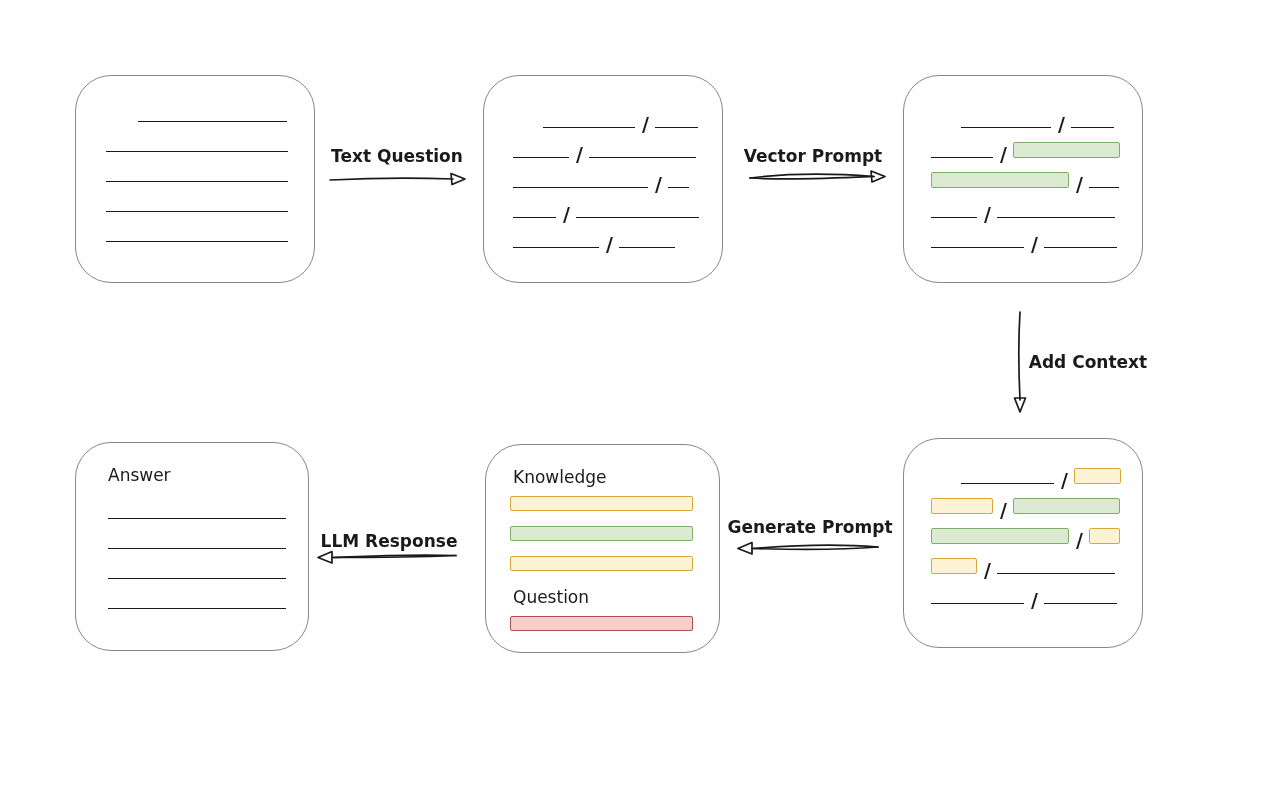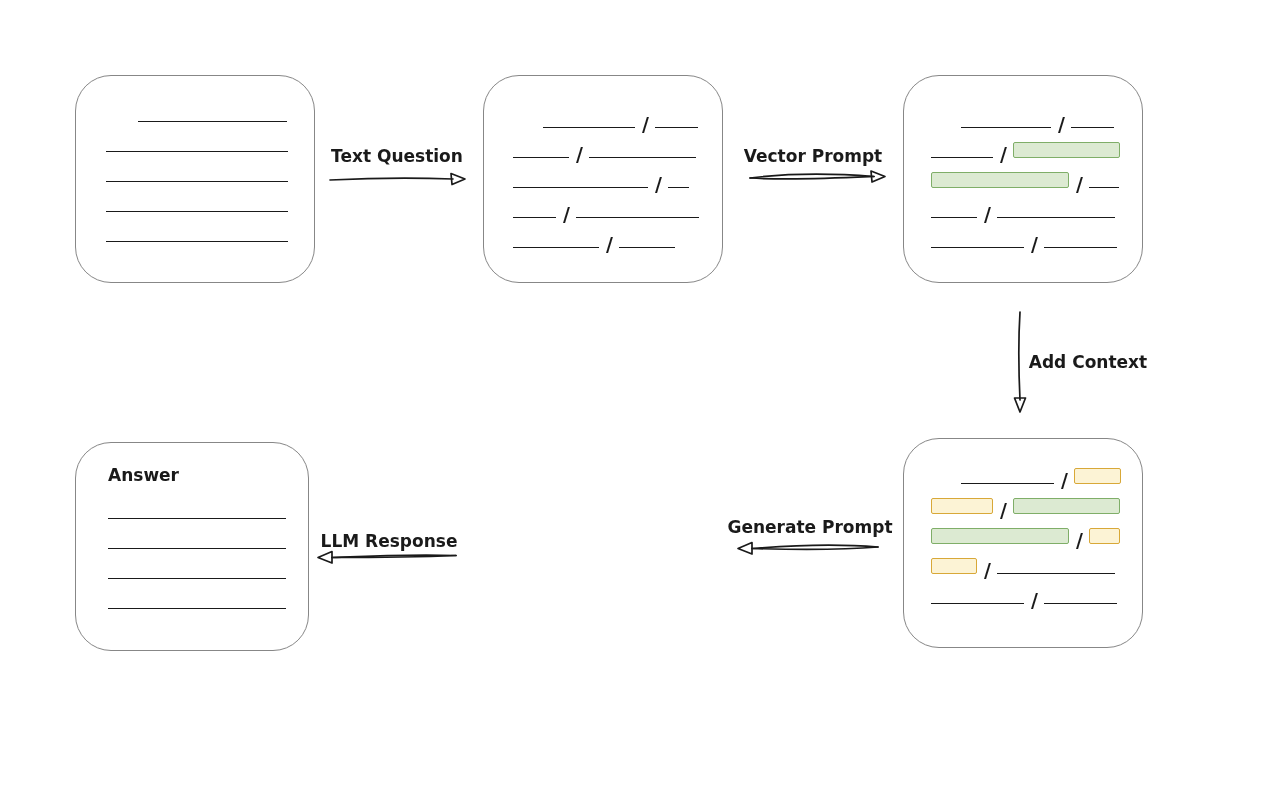--- a/index.html
+++ b/index.html
@@ -16,21 +16,21 @@
   .seg-line { height:0; border-bottom:1.8px solid var(--ink,#1a1a1a); }
   .seg-rect { height:16px; box-sizing:border-box; border:1.4px solid; border-radius:2px; }
   .seg-rect.green  { background:var(--green-fill);  border-color:var(--green-border); }
   .seg-rect.yellow { background:var(--yellow-fill); border-color:var(--yellow-border); }
   .slash { font-size:19px; line-height:18px; font-weight:600; margin:0 6px -5px 7px; color:var(--ink,#1a1a1a); }
   .arrow-label, .caption {
     position:absolute; transform:translate(-50%,-50%); white-space:nowrap;
     font-size:17px; font-weight:600; color:var(--ink,#1a1a1a);
   }
   .caption { font-size:19px; }
-  .node-label { font-size:17px; font-weight:700; line-height:20px; color:var(--ink,#1a1a1a); }
+  .node-label { font-size:17px; font-weight:400; line-height:20px; color:var(--ink,#1a1a1a); }
   .prompt-inner { padding:22px 24px 0 24px; }
   .prompt-inner .node-label { margin-left:3px; }
   .bars { margin-top:9px; }
   .bars .bar + .bar { margin-top:15px; }
   .bar { width:183px; height:15px; box-sizing:border-box; border:1.4px solid; border-radius:2px; }
   .bar.yellow { background:var(--yellow-fill); border-color:var(--yellow-border); }
   .bar.green  { background:var(--green-fill);  border-color:var(--green-border); }
   .bar.red    { background:var(--red-fill);    border-color:var(--red-border); }
   .answer-inner { padding-top:22px; }
   .answer-inner .node-label { margin-left:32px; }
@@ -172,20 +172,34 @@
       </div>
   </div>
 
   <div class="arrow-label" style="left:810px; top:527px">Generate Prompt</div>
   <svg class="arrow" style="left:734px; top:539px" width="148" height="18">
     <path class="stroke" d="M144,8 C100,4.5 55,6.5 18,9.5"></path>
     <path class="stroke" d="M144,8 C100,11.5 55,10.5 18,9.5"></path>
     <polygon class="stroke" points="18,3.5 4,9.5 18,15"></polygon>
   </svg>
 
+  <div class="node" style="left:485px; top:444px; width:235px; height:209px">
+    <div class="prompt-inner">
+      <div class="node-label">Knowledge</div>
+      <div class="bars">
+          <div class="bar yellow"></div>
+          <div class="bar green"></div>
+          <div class="bar yellow"></div>
+        </div>
+      <div class="node-label" style="margin-top:16px">Question</div>
+      <div class="bars">
+          <div class="bar red"></div>
+        </div>
+    </div>
+  </div>
 
   <div class="arrow-label" style="left:389px; top:541px">LLM Response</div>
   <svg class="arrow" style="left:314px; top:548px" width="146" height="18">
     <path class="stroke" d="M142,7.5 C95,6 55,8 18,9.5"></path>
     <path class="stroke" d="M142,7.5 C95,9.5 55,9.5 18,9.5"></path>
     <polygon class="stroke" points="18,3.5 4,9.5 18,15"></polygon>
   </svg>
 
   <div class="node" style="left:75px; top:442px; width:234px; height:209px">
     <div class="answer-inner">

